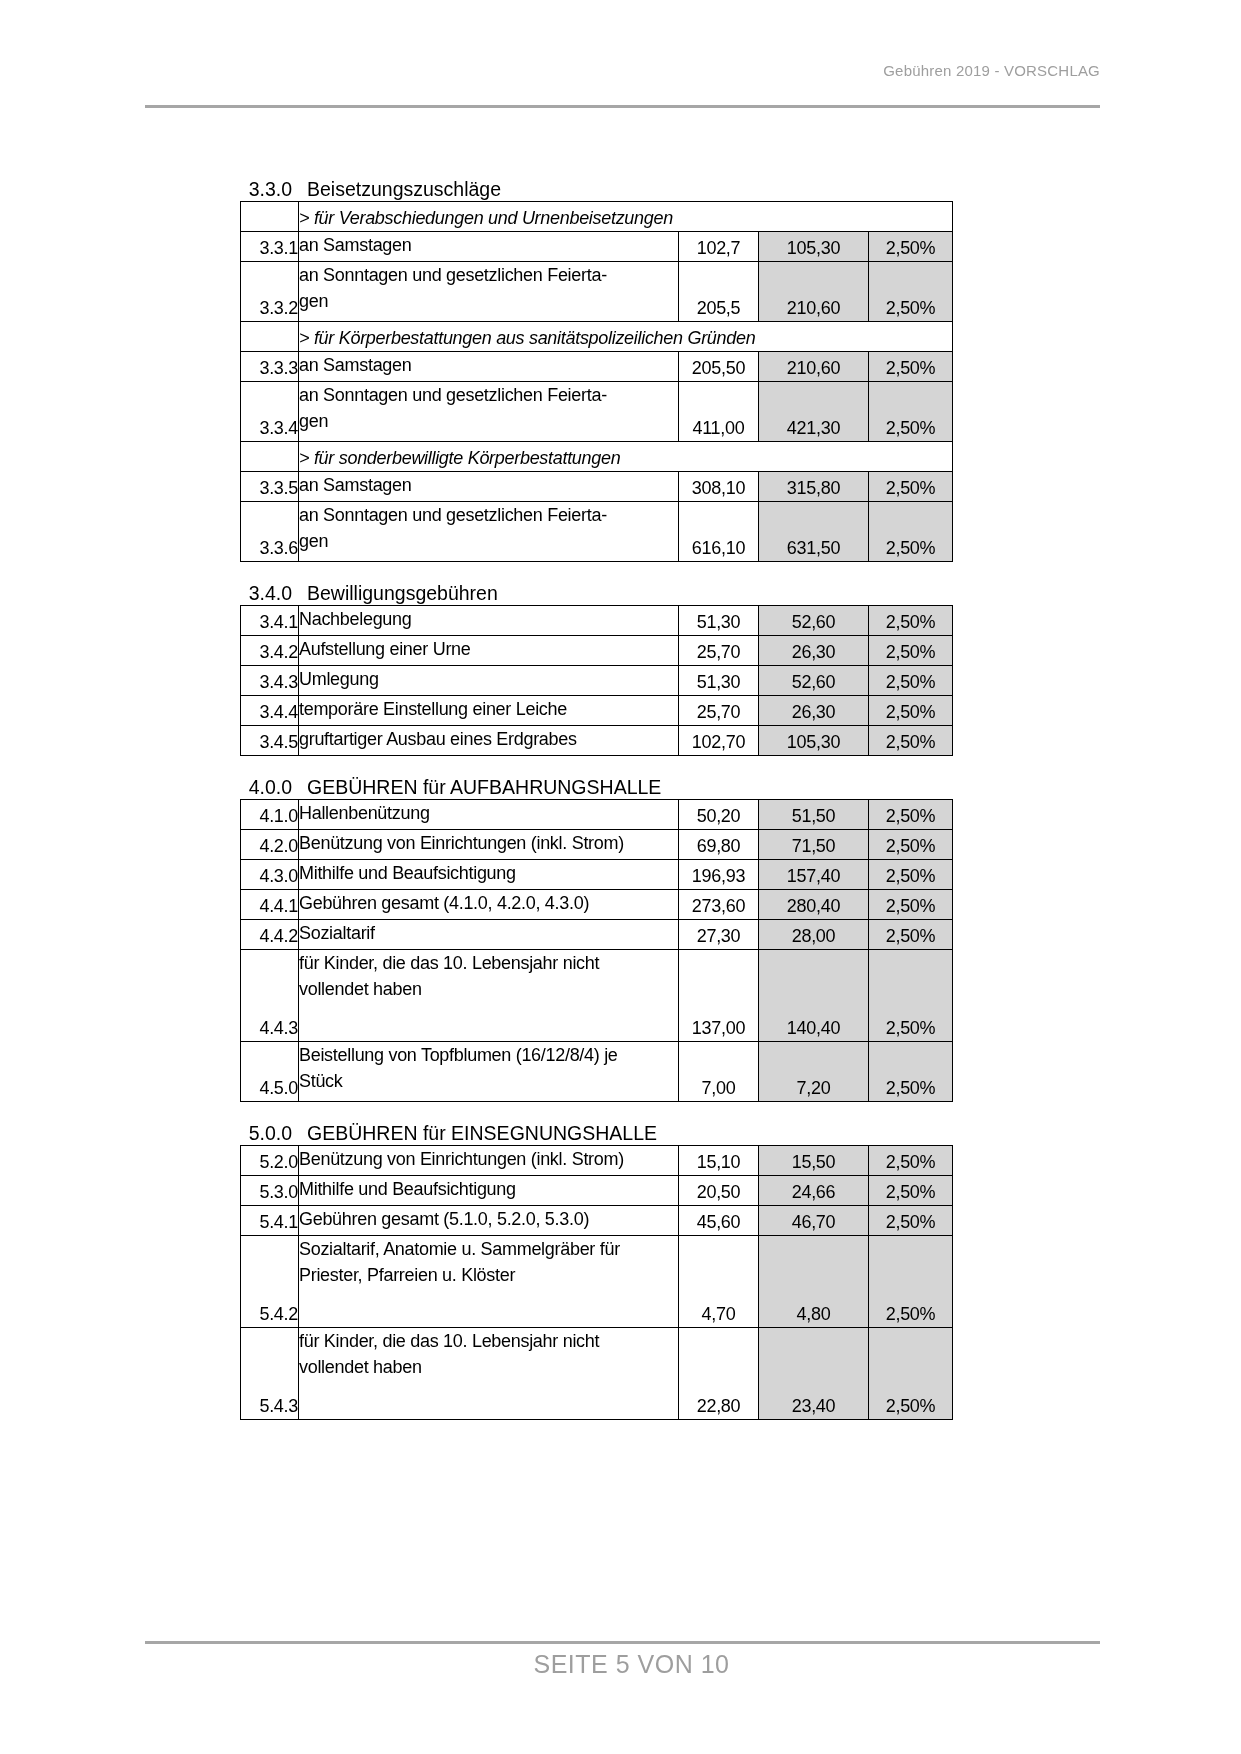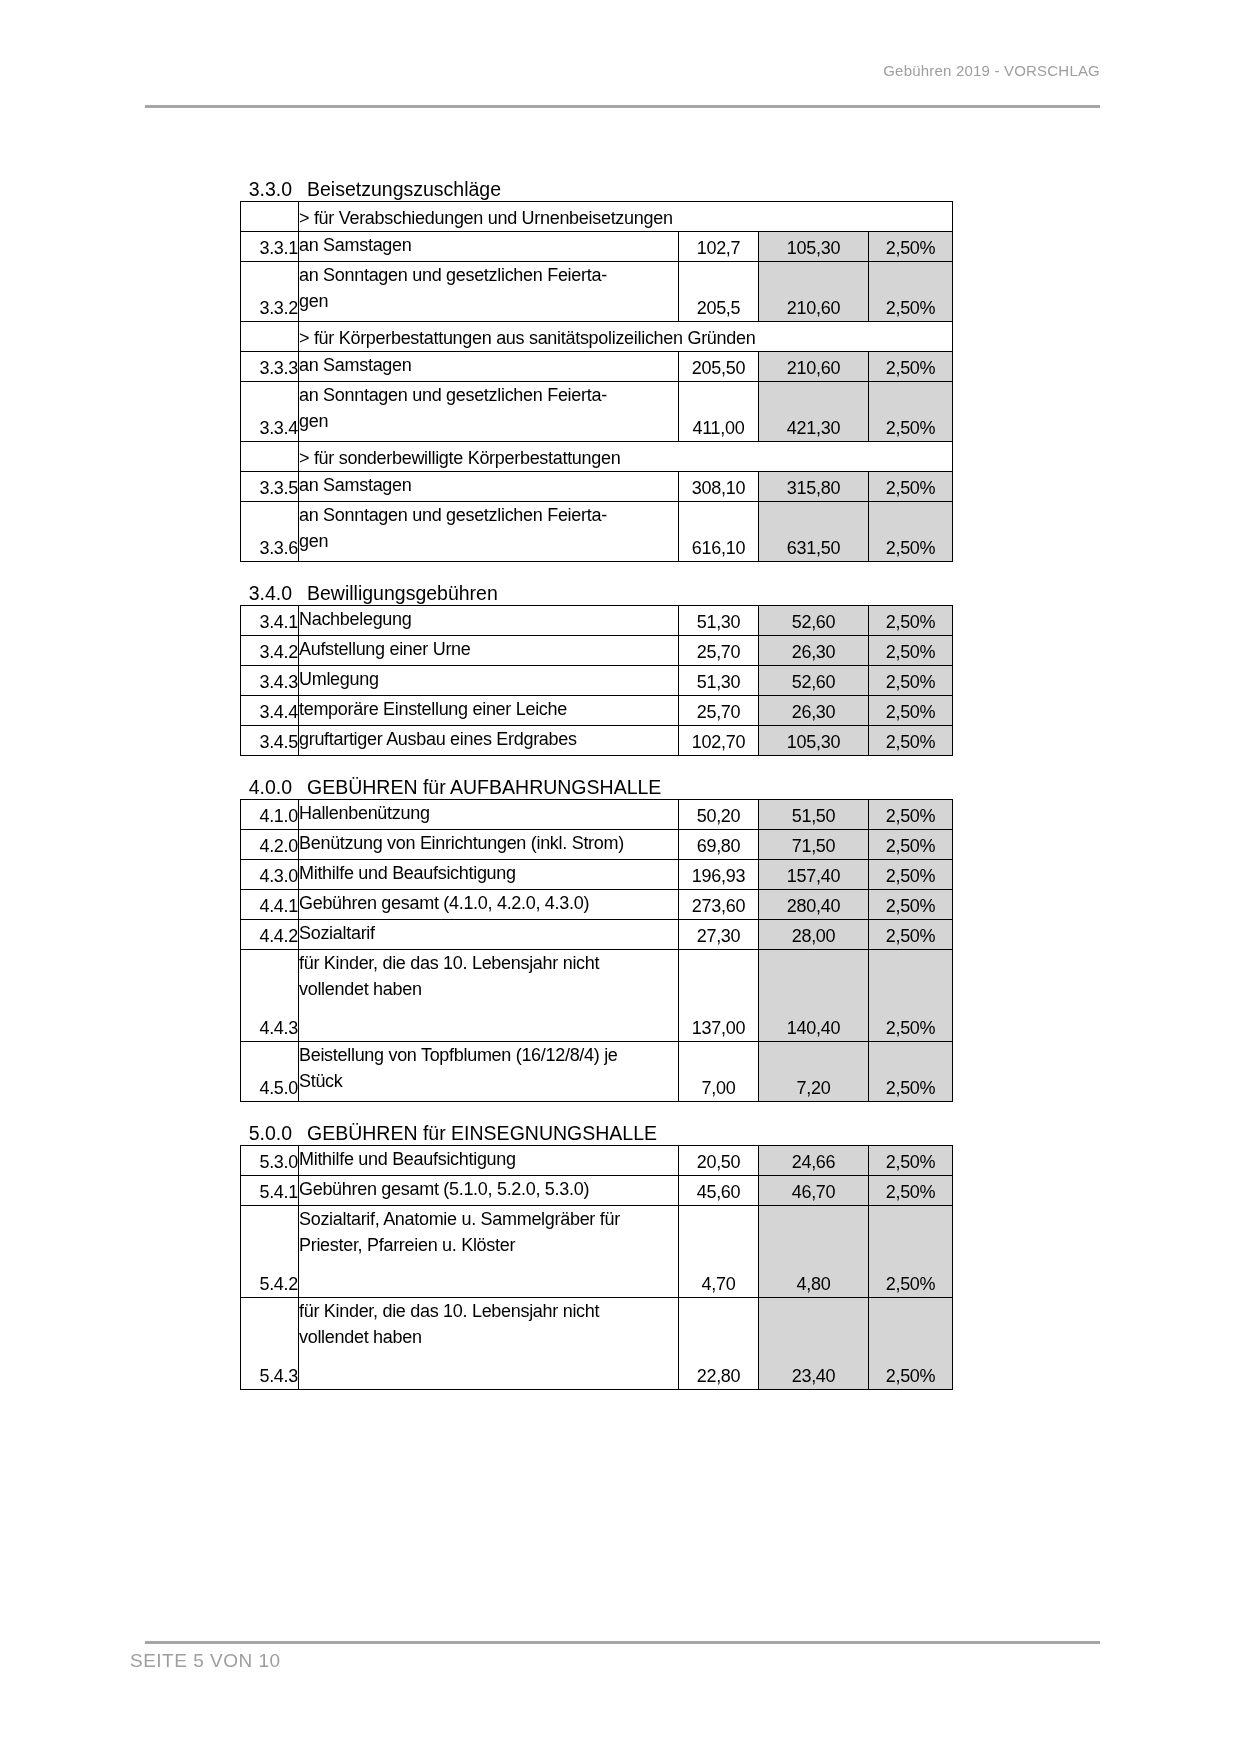--- a/index.html
+++ b/index.html
@@ -59,28 +59,28 @@
     padding:0 2px 2px 2px;
   }
   td.sub{
     text-align:left;vertical-align:bottom;
     padding:0 4px 3px 8px;white-space:nowrap;overflow:hidden;
   }
   .gray{background:var(--hl);margin-top:48px;}
   tr.h1{height:30px;}
   tr.h2{height:60px;}
   tr.h3{height:92px;}
-  tr.hsub{height:30px;}
+  tr.hsub{height:30px;font-style:italic;}
   .footer-rule{
     position:absolute;top:1641px;left:145px;width:955px;height:3px;
     background:#a6a6a6;
   }
   .page-number{
-    position:absolute;top:1650px;left:130px;width:955px;
-    text-align:left;font-size:19px;color:var(--muted);
+    position:absolute;top:1650px;left:154px;width:955px;
+    text-align:center;font-size:25px;color:var(--muted);
     letter-spacing:0.5px;
   }
 </style>
 </head>
 <body>
 
 <div class="page-header-title">Gebühren 2019 - VORSCHLAG</div>
 
 <div class="header-rule"></div>
 
@@ -280,20 +280,27 @@
     <table class="fee-block">
       <colgroup>
         <col style="width: 58px;">
         <col style="width: 380px;">
         <col style="width: 80px;">
         <col style="width: 110px;">
         <col style="width: 84px;">
       </colgroup>
       <tbody>
         <tr class="h1">
+          <td class="num">5.2.0</td>
+          <td class="desc">Benützung von Einrichtungen (inkl. Strom)</td>
+          <td class="val">15,10</td>
+          <td class="val gray">15,50</td>
+          <td class="pct gray">2,50%</td>
+        </tr>
+        <tr class="h1">
           <td class="num">5.3.0</td>
           <td class="desc">Mithilfe und Beaufsichtigung</td>
           <td class="val">20,50</td>
           <td class="val gray">24,66</td>
           <td class="pct gray">2,50%</td>
         </tr>
         <tr class="h1">
           <td class="num">5.4.1</td>
           <td class="desc">Gebühren gesamt (5.1.0, 5.2.0, 5.3.0)</td>
           <td class="val">45,60</td>

